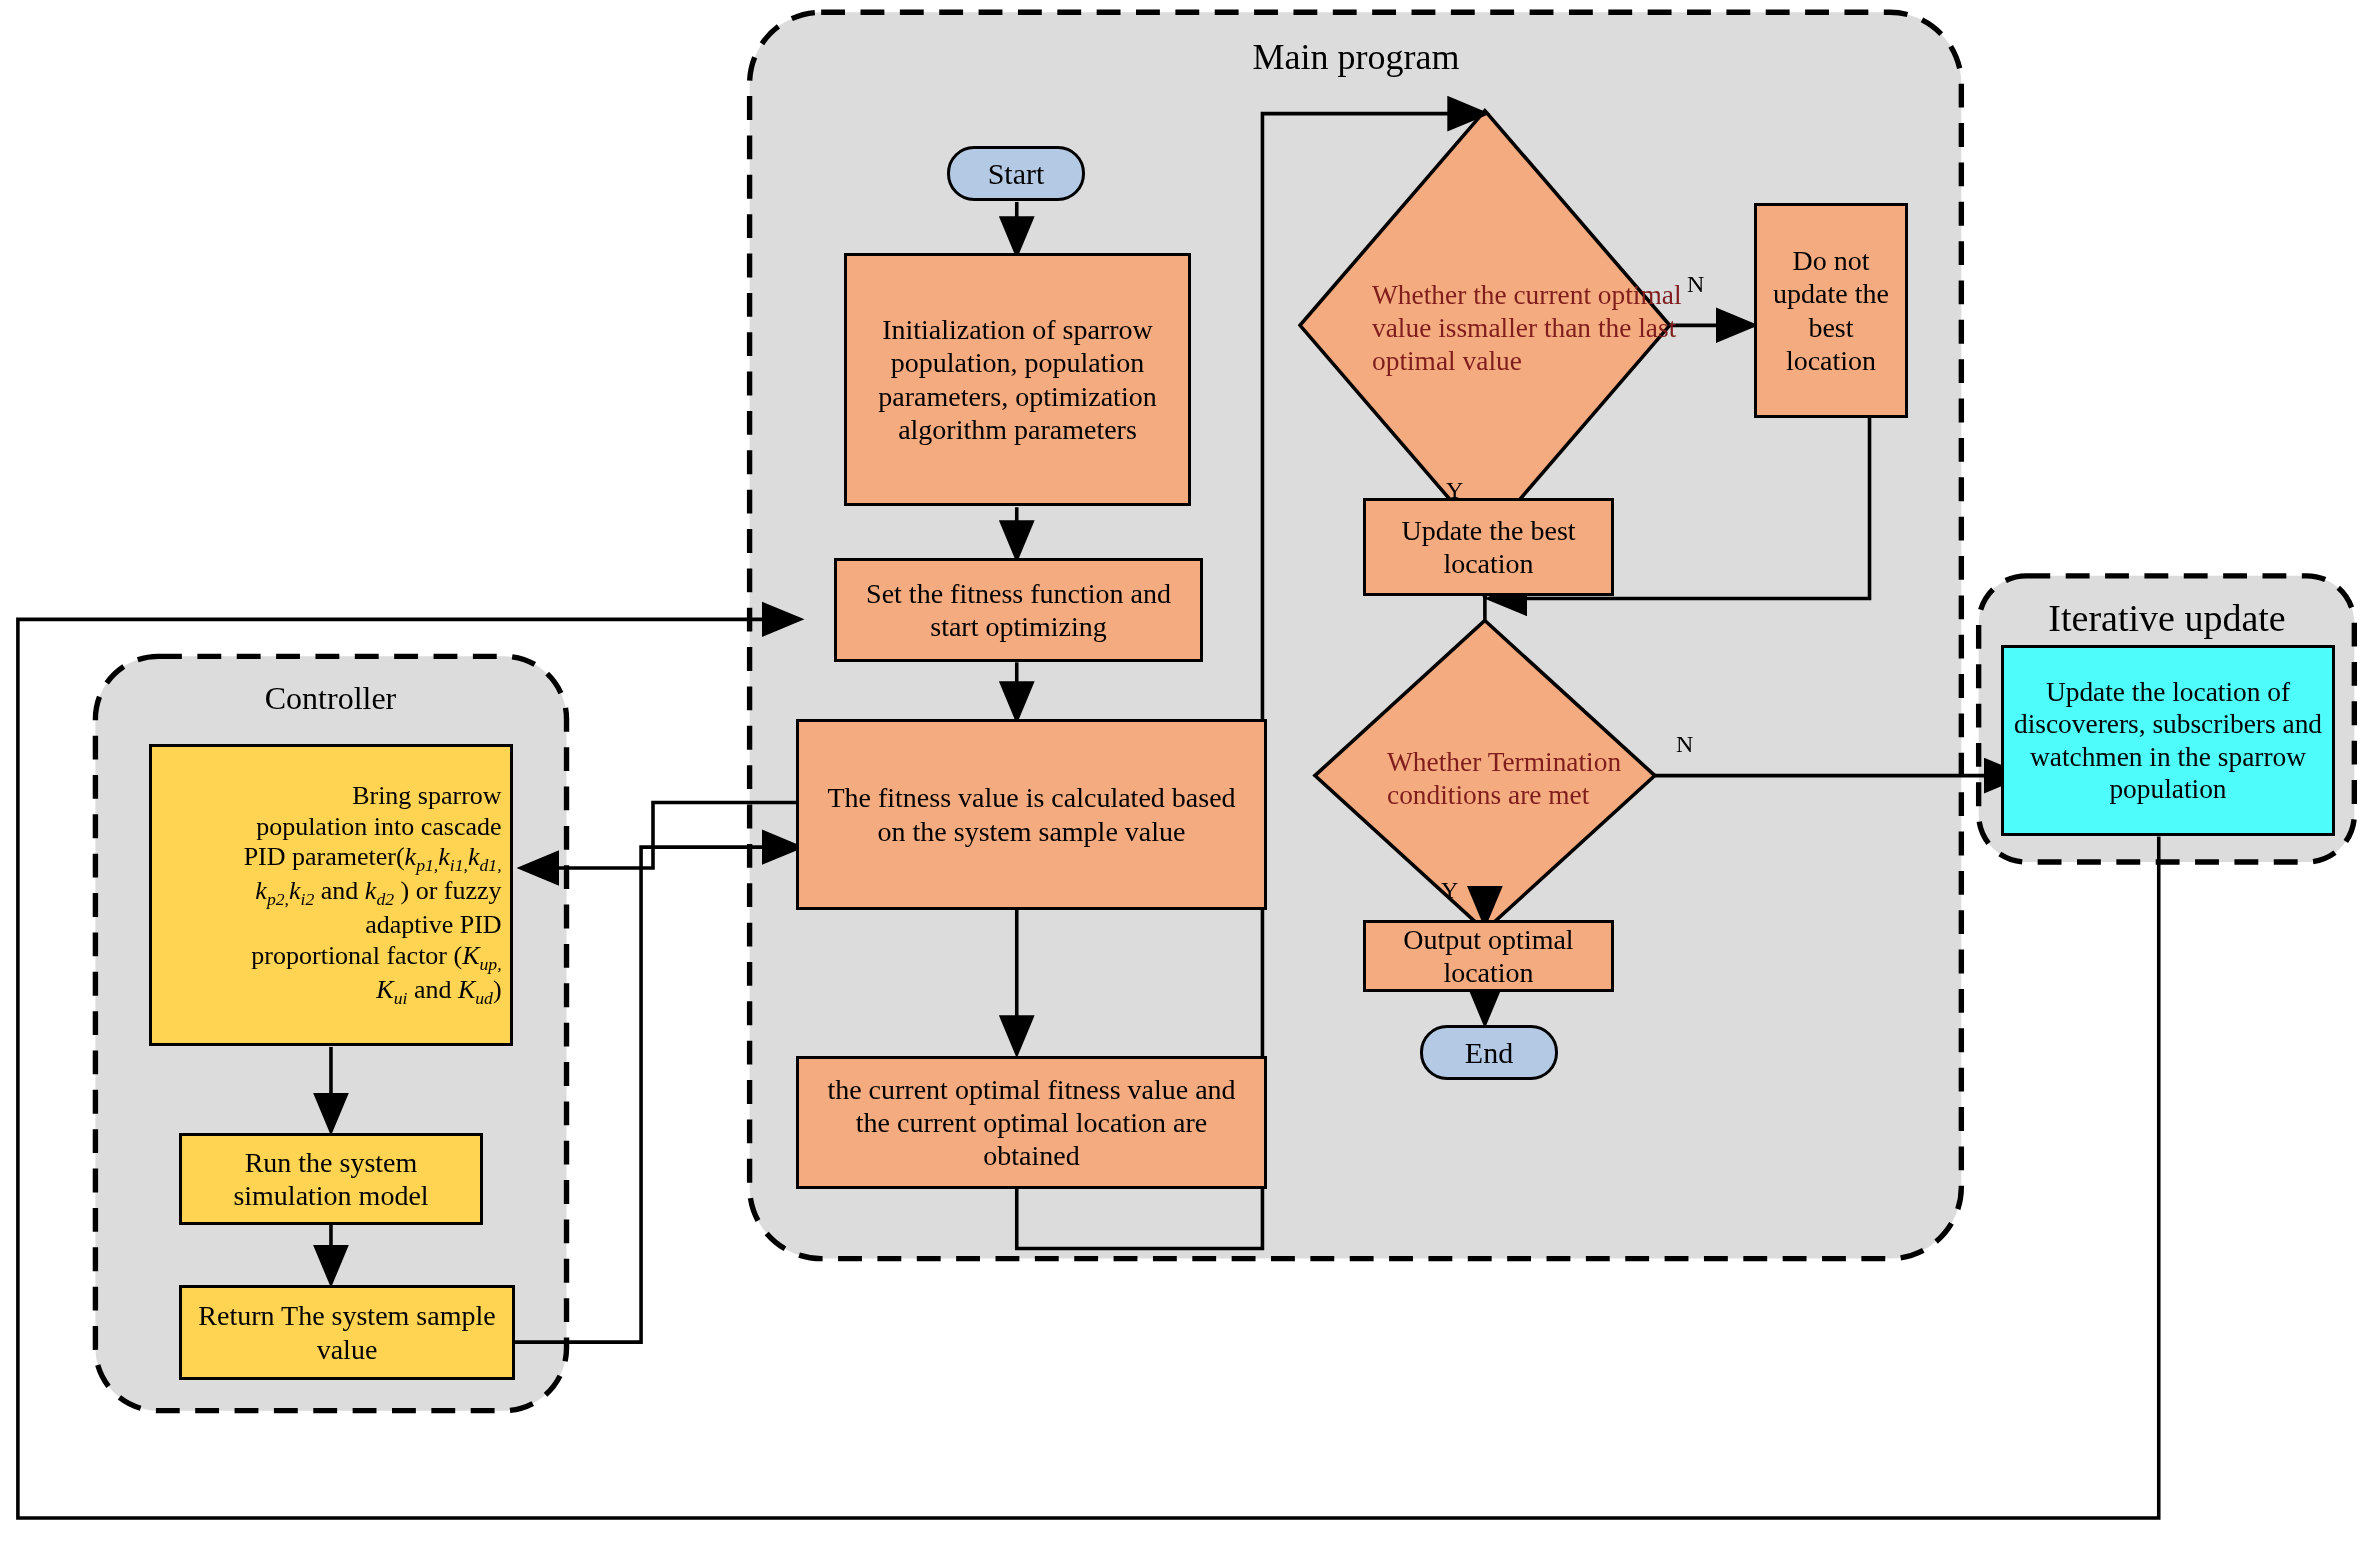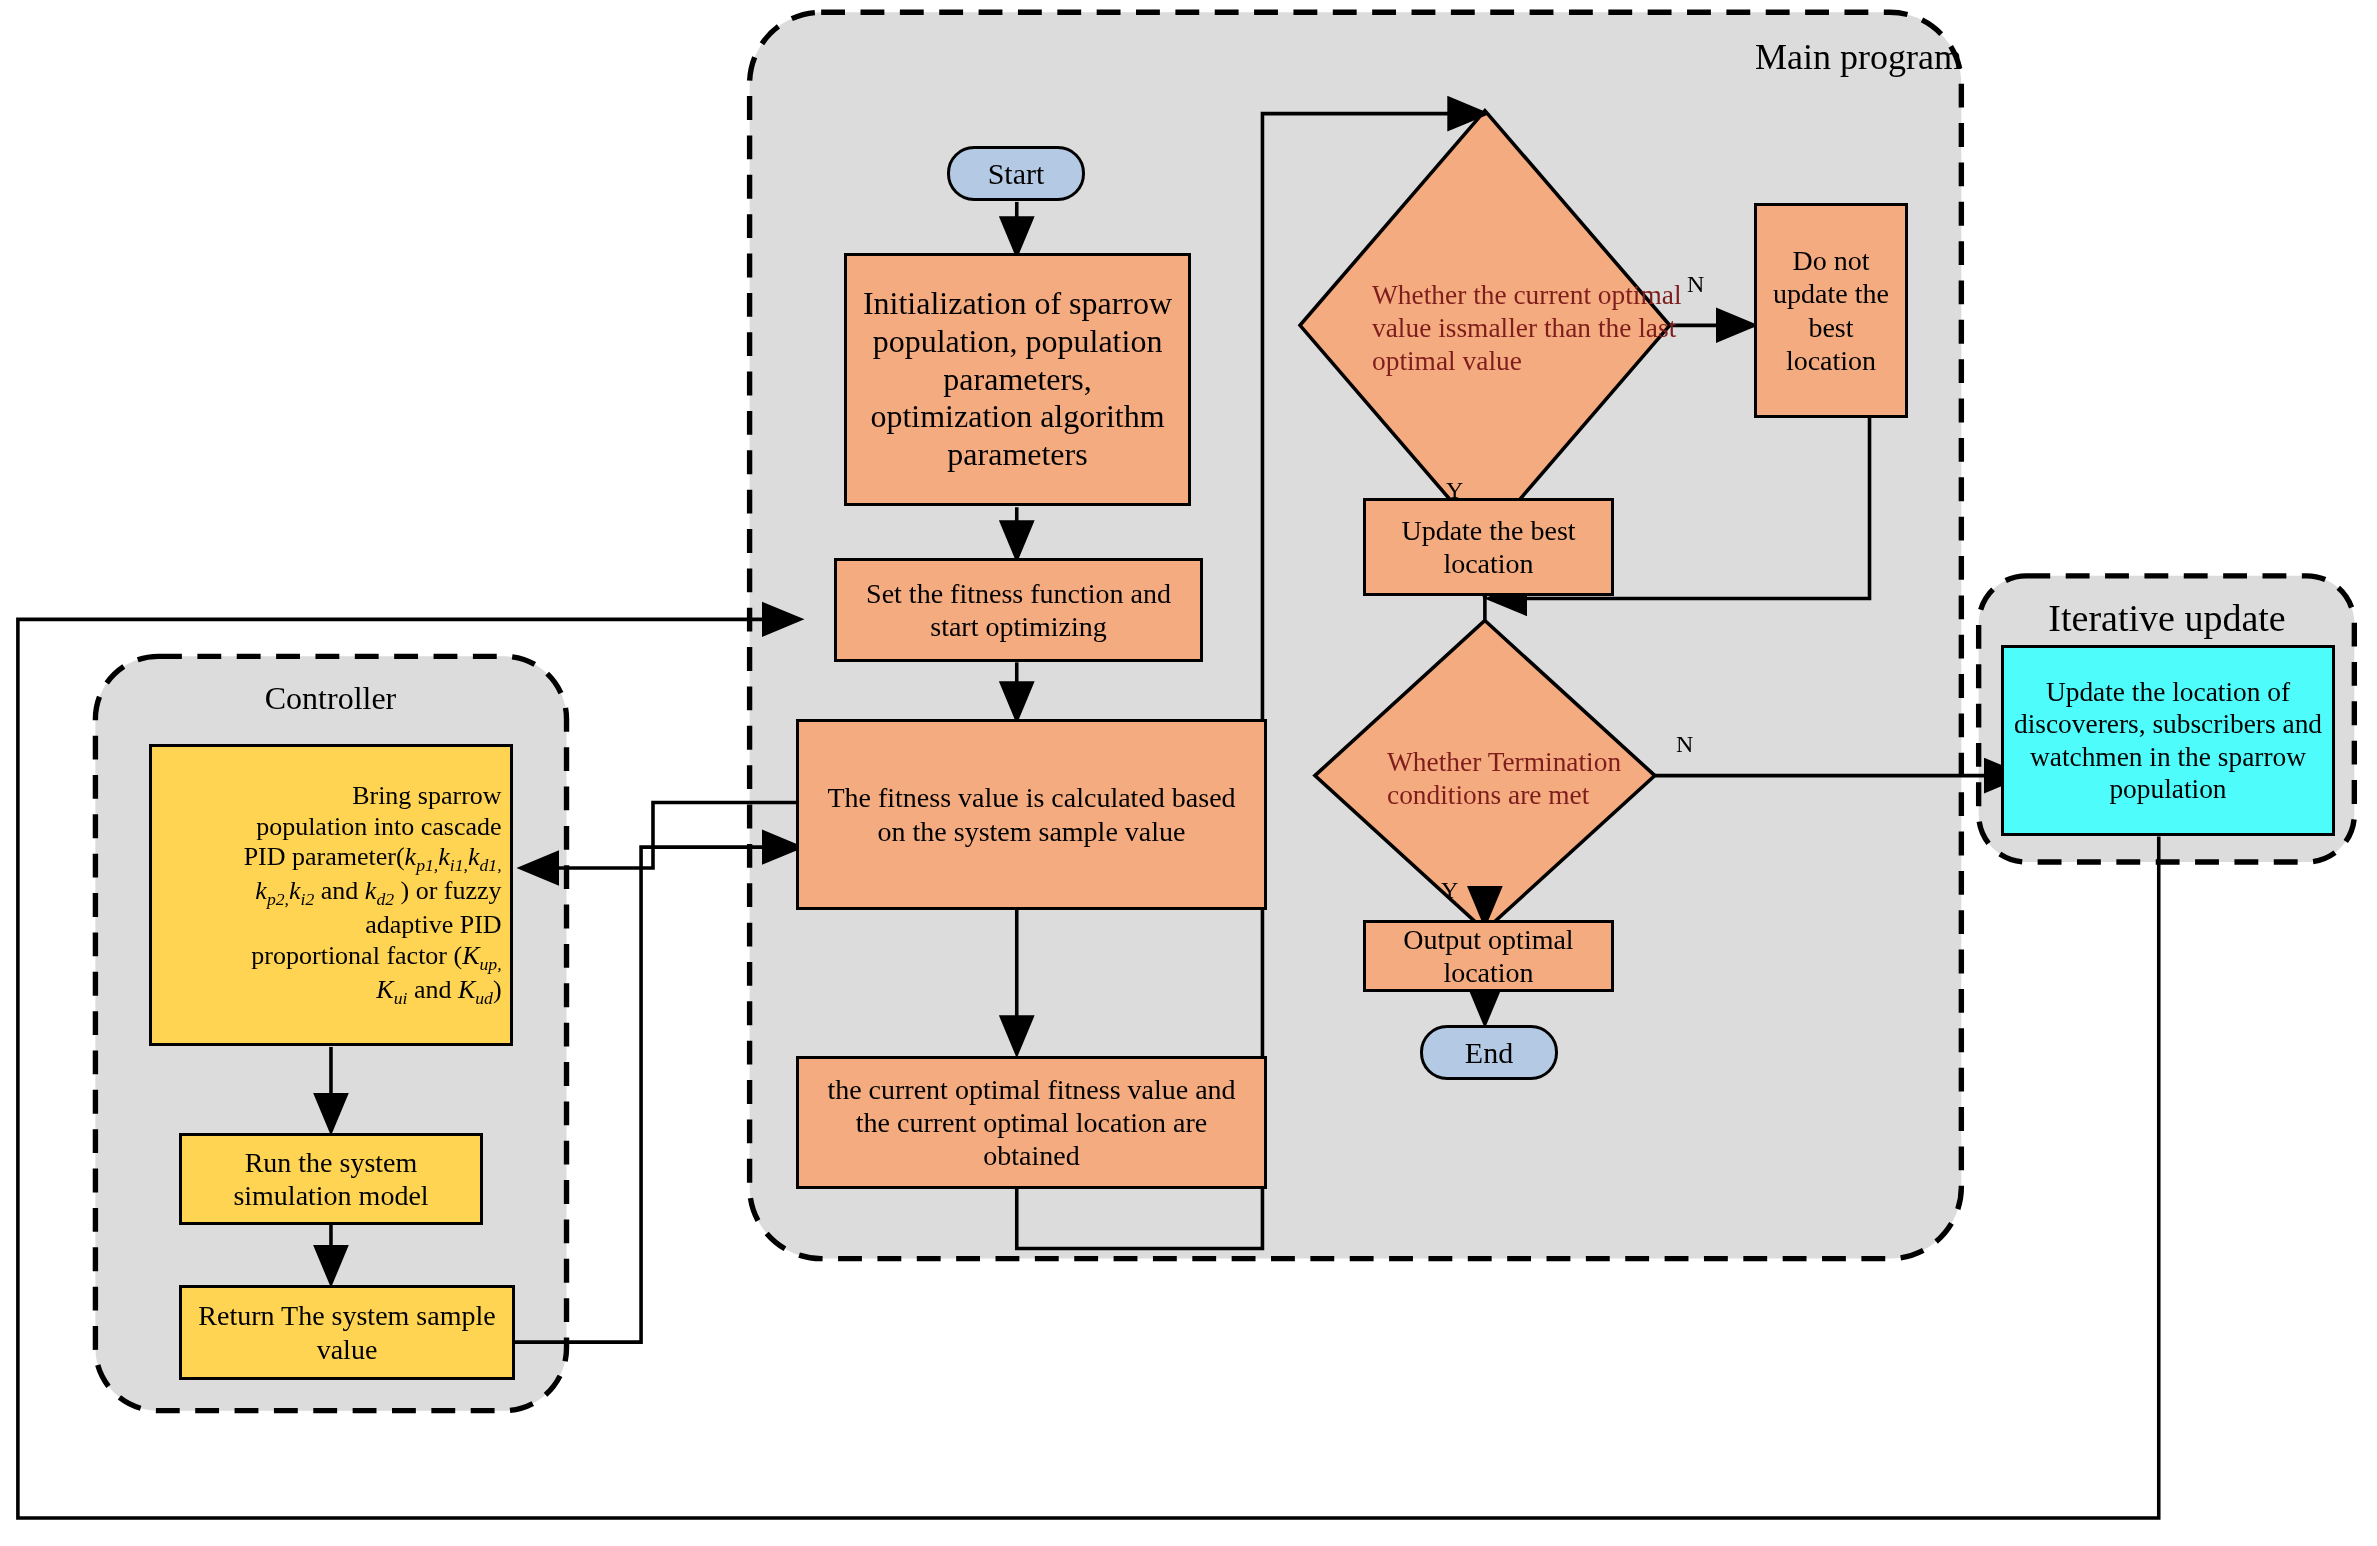--- a/index.html
+++ b/index.html
@@ -78,27 +78,27 @@
       <path d="M1340,1345 L1095,1345 L1095,1455 L875,1455" marker-end="url(#ah)"></path>
 
       <path d="M840,2250 L1075,2250 L1075,1420 L1340,1420" marker-end="url(#ah)"></path>
 
       <path d="M555,1755 L555,1895" marker-end="url(#ah)"></path>
 
       <path d="M555,2050 L555,2150" marker-end="url(#ah)"></path>
     </g>
   </svg>
 
-  <div class="grp-title" style="left:750px;top:36px;width:1212px;font-size:36px;text-align:right;">Main program</div>
+  <div class="grp-title" style="left:750px;top:36px;width:1212px;font-size:36px;">Main program</div>
   <div class="grp-title" style="left:95px;top:680px;width:471px;font-size:32px;">Controller</div>
   <div class="grp-title" style="left:1979px;top:596px;width:376px;font-size:38px;">Iterative update</div>
 
   <div class="node term" style="left:947px;top:146px;width:138px;height:55px;background:#b4cae4;font-size:30px;">Start</div>
 
-  <div class="node proc" style="left:844px;top:253px;width:347px;height:253px;background:#f4ab7f;font-size:32px;padding:0 15.5px;">Initialization of sparrow population, population parameters, optimization algorithm parameters</div>
+  <div class="node proc" style="left:844px;top:253px;width:347px;height:253px;background:#f4ab7f;font-size:28px;padding:0 15.5px;">Initialization of sparrow population, population parameters, optimization algorithm parameters</div>
 
   <div class="node proc" style="left:834px;top:558px;width:369px;height:104px;background:#f4ab7f;font-size:28px;padding:0 13px;">Set the fitness function and start optimizing</div>
 
   <div class="node proc" style="left:796px;top:719px;width:471px;height:191px;background:#f4ab7f;font-size:28px;padding:0 15.5px;">The fitness value is calculated based on the system sample value</div>
 
   <div class="node proc" style="left:796px;top:1056px;width:471px;height:133px;background:#f4ab7f;font-size:28px;padding:0 15.5px;">the current optimal fitness value and the current optimal location are obtained</div>
 
   <div class="dwrap" style="left:1300px;top:110px;width:370px;height:429px;">
     <div class="dtext" style="font-size:27.4px;padding:0 72px;">Whether the current optimal value issmaller than the last optimal value</div>
   </div>

